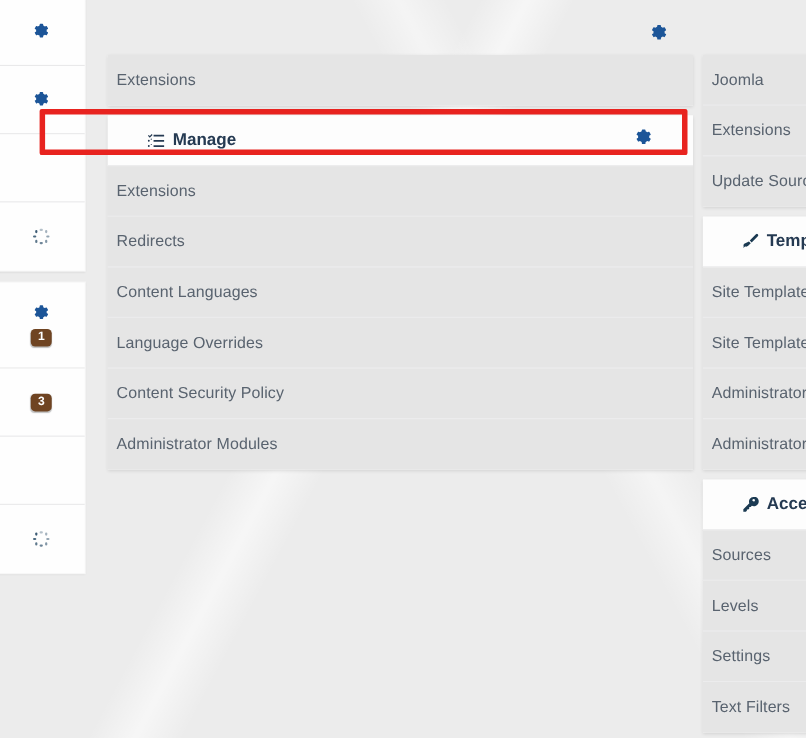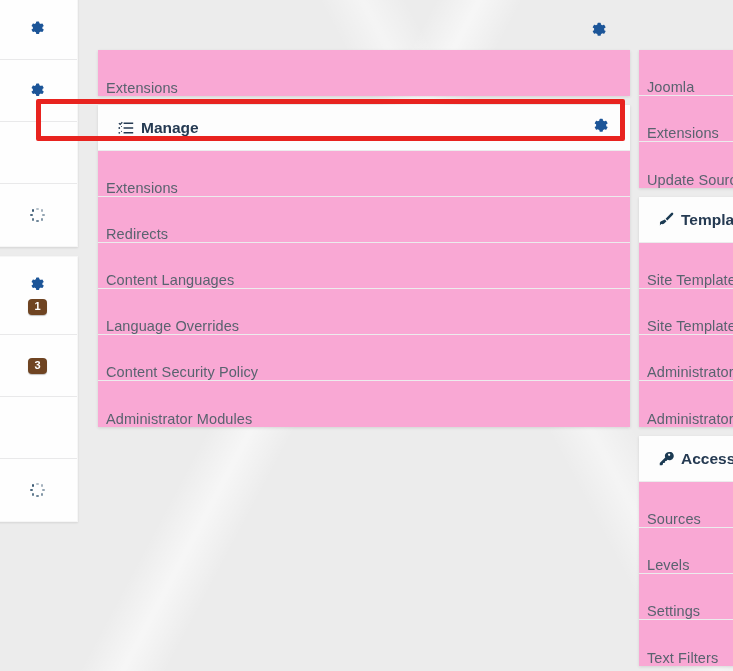--- a/index.html
+++ b/index.html
@@ -20,40 +20,40 @@
   }
 
   
   .panel{
     background:#fdfdfd;
     box-shadow:0 1px 2px rgba(0,0,0,.10);
     position:absolute;
     overflow:hidden;
   }
   .row{
-    display:flex;align-items:flex-end;
+    display:flex;align-items:center;
     height:46px;
     box-sizing:border-box;
     border-bottom:1px solid #ececed;
     padding:0 8px;
-    background:#f9a8d4;
+    background:#e5e5e5;
   }
   .row:last-child{border-bottom:none;}
   .row-label{
     font-size:14.5px;
     color:#59636f;
     letter-spacing:.1px;
     white-space:nowrap;
   }
   .row-spacer{flex:1 1 auto;}
 
   .head-row{
     display:flex;align-items:center;
     height:46px;box-sizing:border-box;
-    padding:0 20px;
+    padding:0 36px;
     background:#fdfdfd;
     border-bottom:1px solid #ececed;
   }
   .head-label{
     font-size:15.5px;font-weight:bold;color:#253a52;
     white-space:nowrap;
   }
   .head-icon{
     display:inline-flex;align-items:center;justify-content:center;
     margin-right:7px;color:#1b3a5c;

